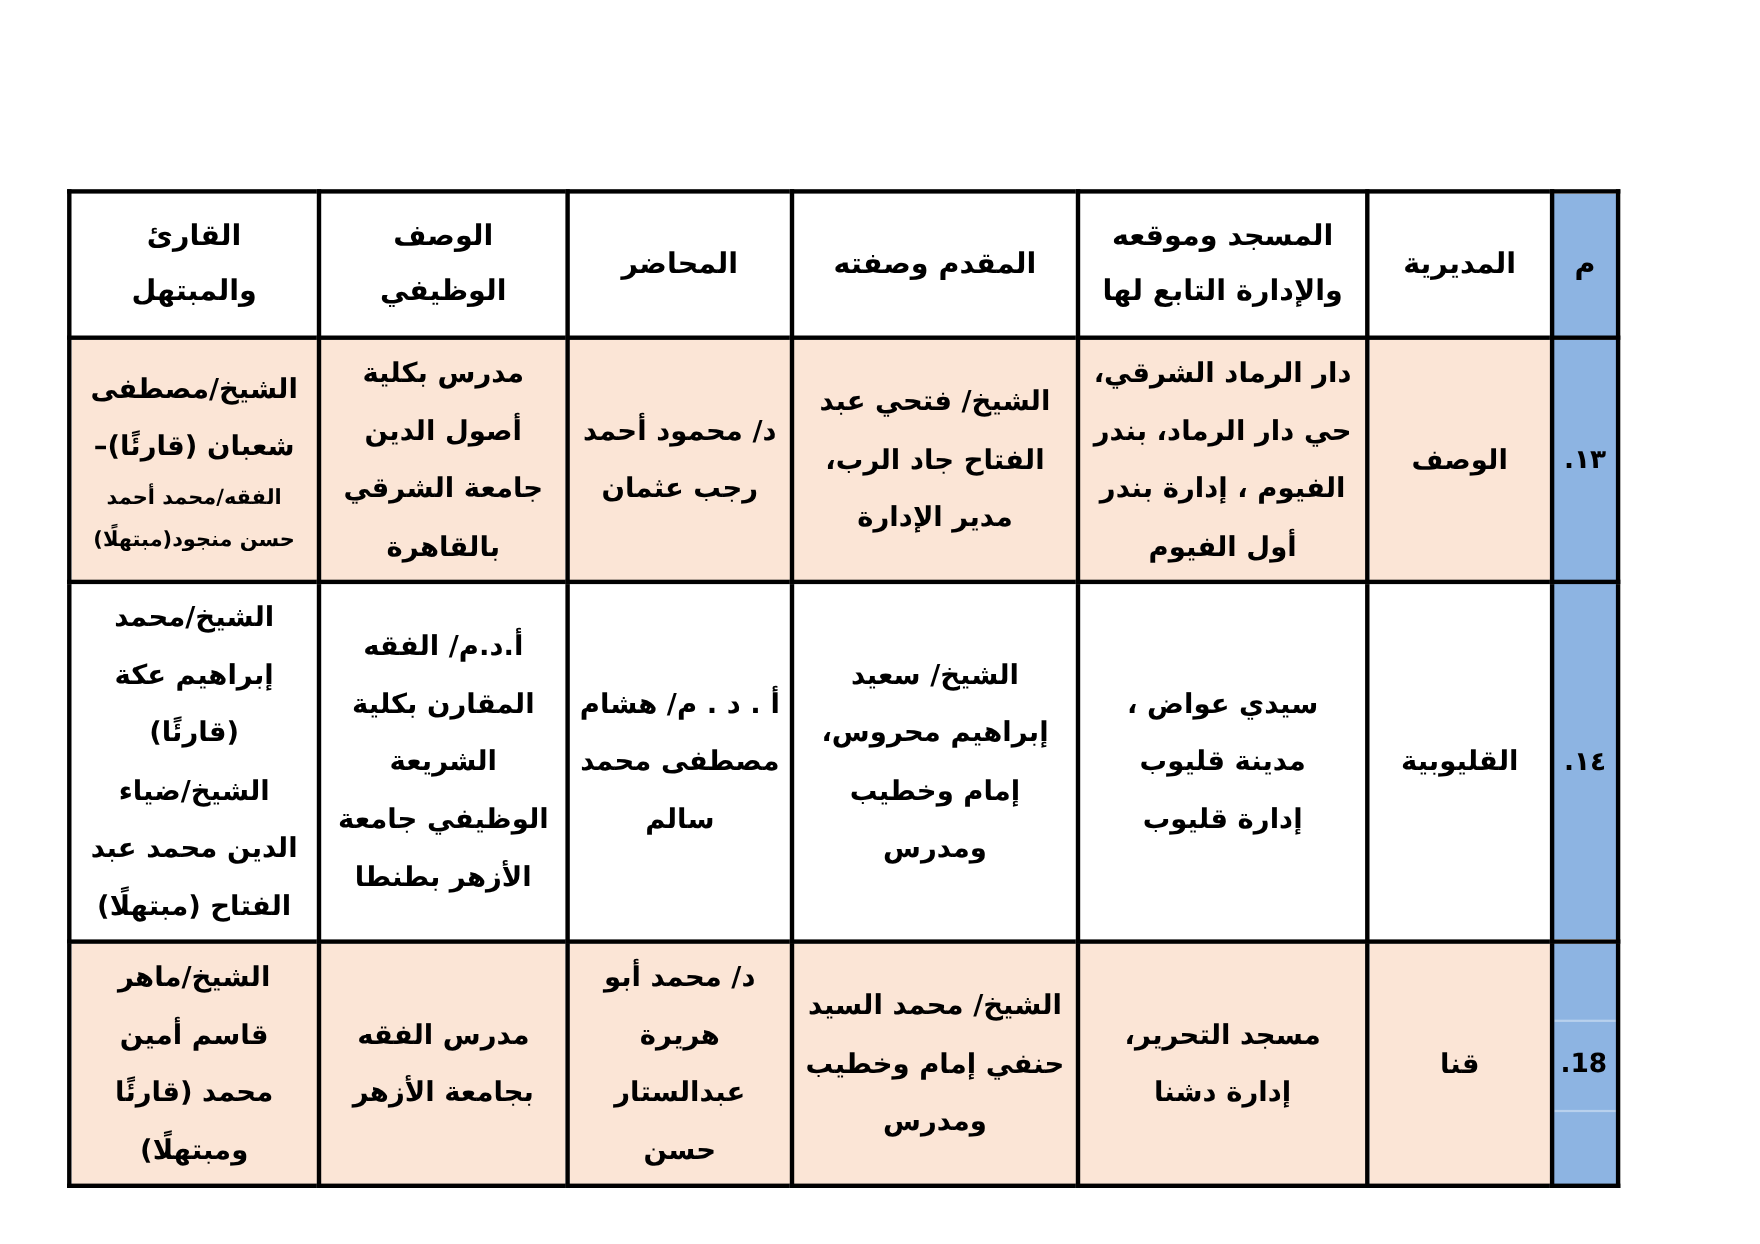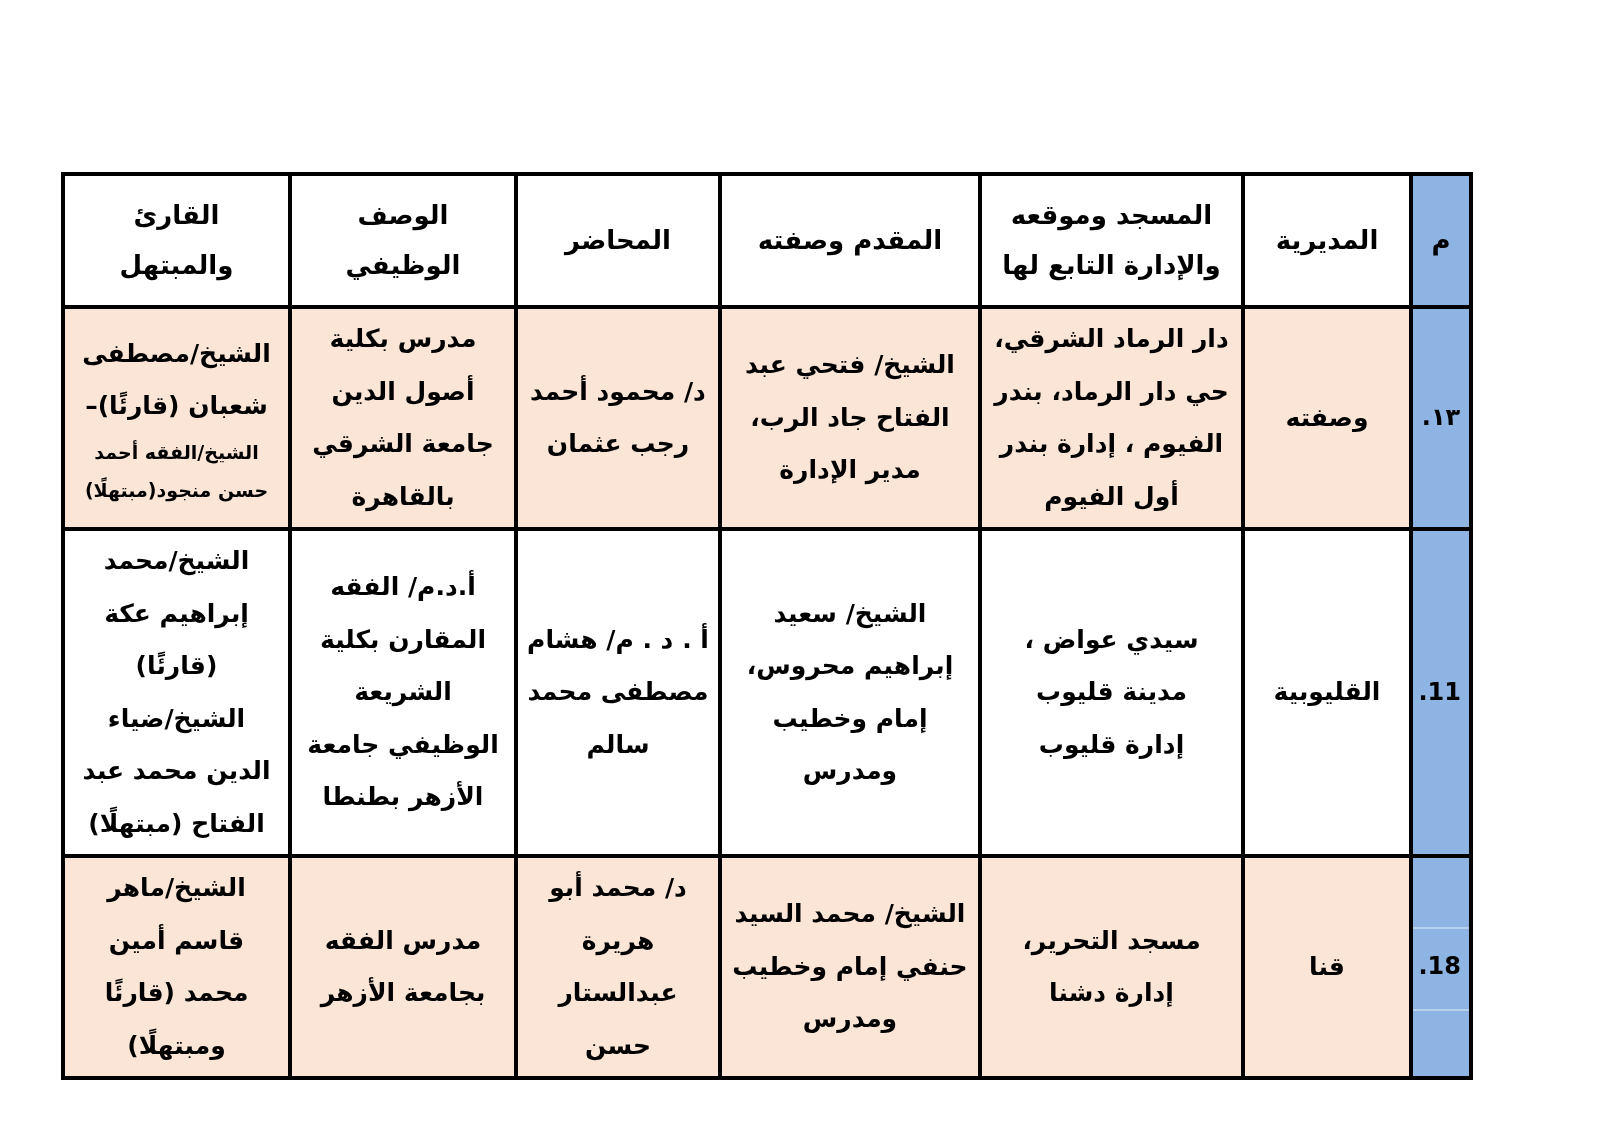--- a/index.html
+++ b/index.html
@@ -90,36 +90,36 @@
       <th>المديرية</th>
       <th>المسجد وموقعه والإدارة التابع لها</th>
       <th>المقدم وصفته</th>
       <th>المحاضر</th>
       <th>الوصف الوظيفي</th>
       <th>القارئ والمبتهل</th>
     </tr>
 
     <tr class="r13 shaded">
       <td class="num num-col">١٣.</td>
-      <td class="shade">وصفته</td>
+      <td class="shade">الوصف</td>
       <td class="shade">
         <span class="block">دار الرماد الشرقي، حي دار الرماد، بندر الفيوم ، إدارة بندر أول الفيوم</span>
         <span class="block"></span>
       </td>
       <td class="shade">الشيخ/ فتحي عبد الفتاح جاد الرب، مدير الإدارة</td>
       <td class="shade">د/ محمود أحمد رجب عثمان</td>
       <td class="shade">مدرس بكلية أصول الدين جامعة الشرقي بالقاهرة</td>
       <td class="shade">
         <span class="block">الشيخ/مصطفى شعبان (قارئًا)–</span>
-        <span class="block small">الشيخ/الفقه أحمد حسن منجود(مبتهلًا)</span>
+        <span class="block small">الفقه/محمد أحمد حسن منجود(مبتهلًا)</span>
       </td>
     </tr>
 
     <tr class="r14 plain">
-      <td class="num num-col">11.</td>
+      <td class="num num-col">١٤.</td>
       <td class="shade">القليوبية</td>
       <td class="shade">
         <span class="block">سيدي عواض ، مدينة قليوب</span>
         <span class="block">إدارة قليوب</span>
       </td>
       <td class="shade">الشيخ/ سعيد إبراهيم محروس، إمام وخطيب ومدرس</td>
       <td class="shade">أ . د . م/ هشام مصطفى محمد سالم</td>
       <td class="shade">أ.د.م/ الفقه المقارن بكلية الشريعة الوظيفي جامعة الأزهر بطنطا</td>
       <td class="shade">
         <span class="block">الشيخ/محمد إبراهيم عكة  (قارئًا)</span>

